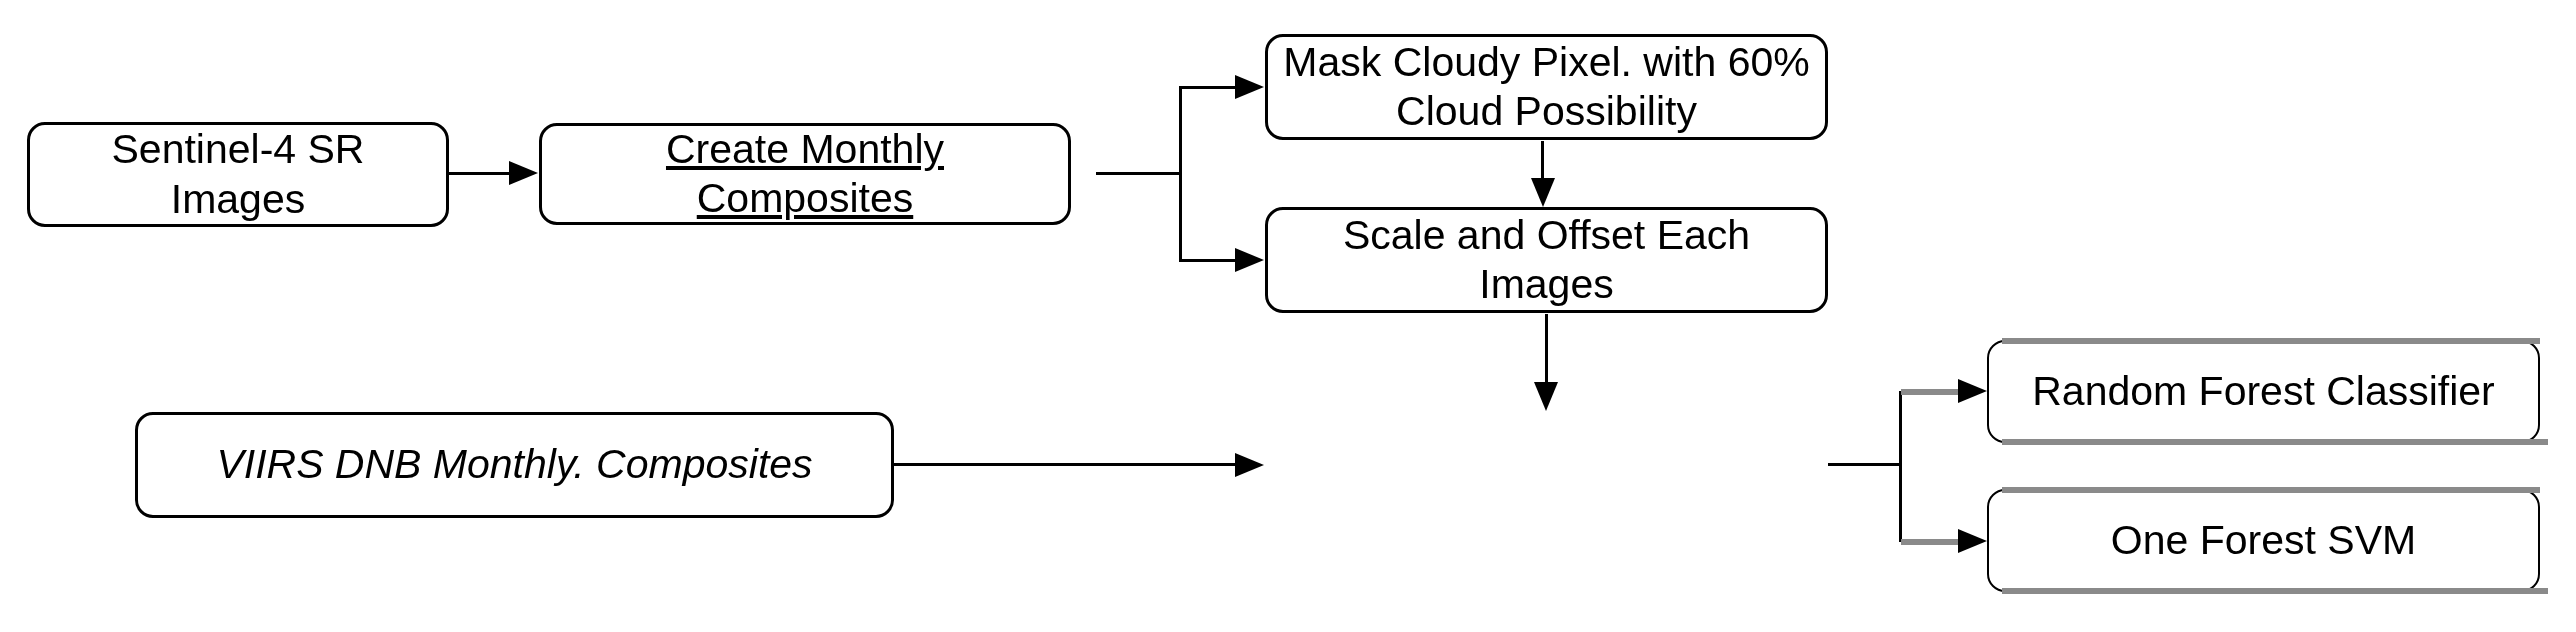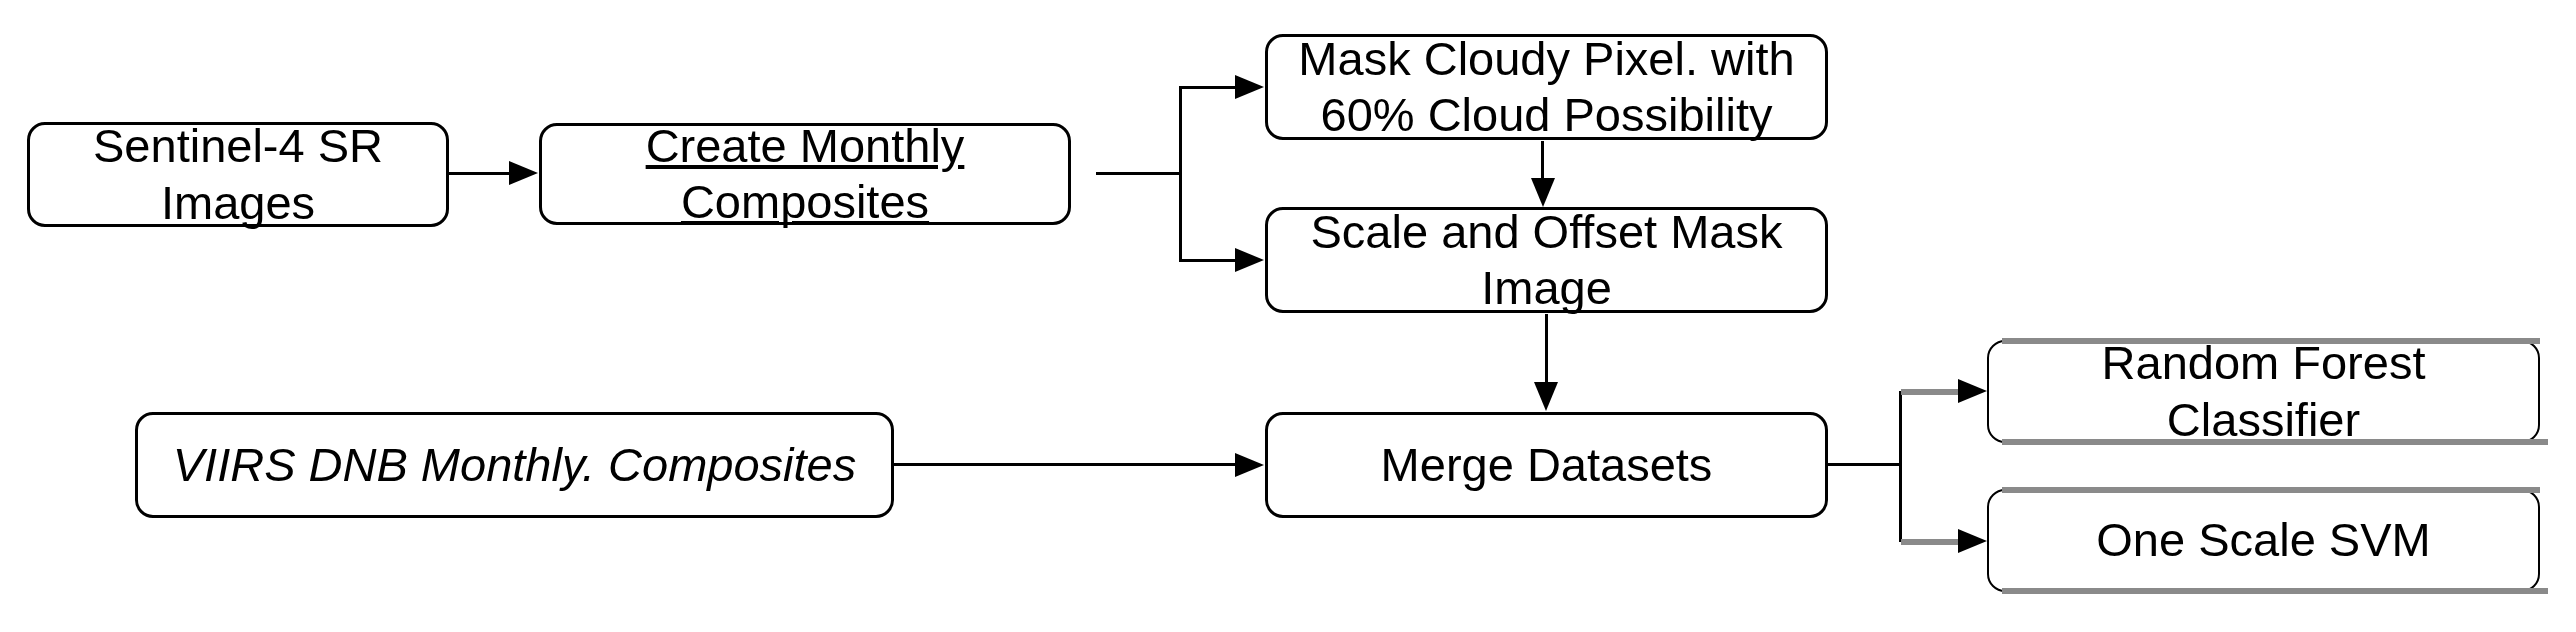--- a/index.html
+++ b/index.html
@@ -20,21 +20,21 @@
   .node {
     position: absolute;
     box-sizing: border-box;
     background: #ffffff;
     border: 3.3px solid #000000;
     border-radius: 18px;
     display: flex;
     align-items: center;
     justify-content: center;
     text-align: center;
-    font-size: 47px;
+    font-size: 41px;
     line-height: 1.2;
     padding: 0 11px;
   }
   
   .node.shadowed {
     border-width: 2.5px;
   }
   .node.shadowed::before,
   .node.shadowed::after {
     content: "";
@@ -87,37 +87,34 @@
 
   <div class="node" style="left:539px; top:123px; width:532px; height:102px;text-decoration:underline;">
     <span>Create Monthly Composites</span>
   </div>
 
   <div class="node" style="left:1265px; top:34px; width:563px; height:106px;">
     <span>Mask Cloudy Pixel. with 60% Cloud Possibility</span>
   </div>
 
   <div class="node" style="left:1265px; top:207px; width:563px; height:106px;">
-    <span>Scale and Offset Mask Image</span>
+    <span>Scale and Offset Each Images</span>
   </div>
 
   <div class="node" style="left:135px; top:412px; width:759px; height:106px;font-style:italic;">
     <span>VIIRS DNB Monthly. Composites</span>
   </div>
 
-  <div class="node" style="left:1265px; top:412px; width:563px; height:106px;">
-    <span>Merge Datasets</span>
-  </div>
 
   <div class="node shadowed" style="left:1987px; top:340px; width:553px; height:103px;">
     <span>Random Forest Classifier</span>
   </div>
 
   <div class="node shadowed" style="left:1987px; top:489px; width:553px; height:103px;">
-    <span>One Scale SVM</span>
+    <span>One Forest SVM</span>
   </div>
 
   <div class="hline" style="left:447px; top:172px; width:65px;"></div>
   <div class="arrow-r" style="left:509px; top:161px;"></div>
 
   <div class="hline" style="left:1096px; top:172px; width:86px;"></div>
   <div class="vline" style="left:1179px; top:86px; height:176px;"></div>
   <div class="hline" style="left:1180px; top:86px; width:56px;"></div>
   <div class="arrow-r" style="left:1235px; top:75px;"></div>
   <div class="hline" style="left:1180px; top:259px; width:56px;"></div>

